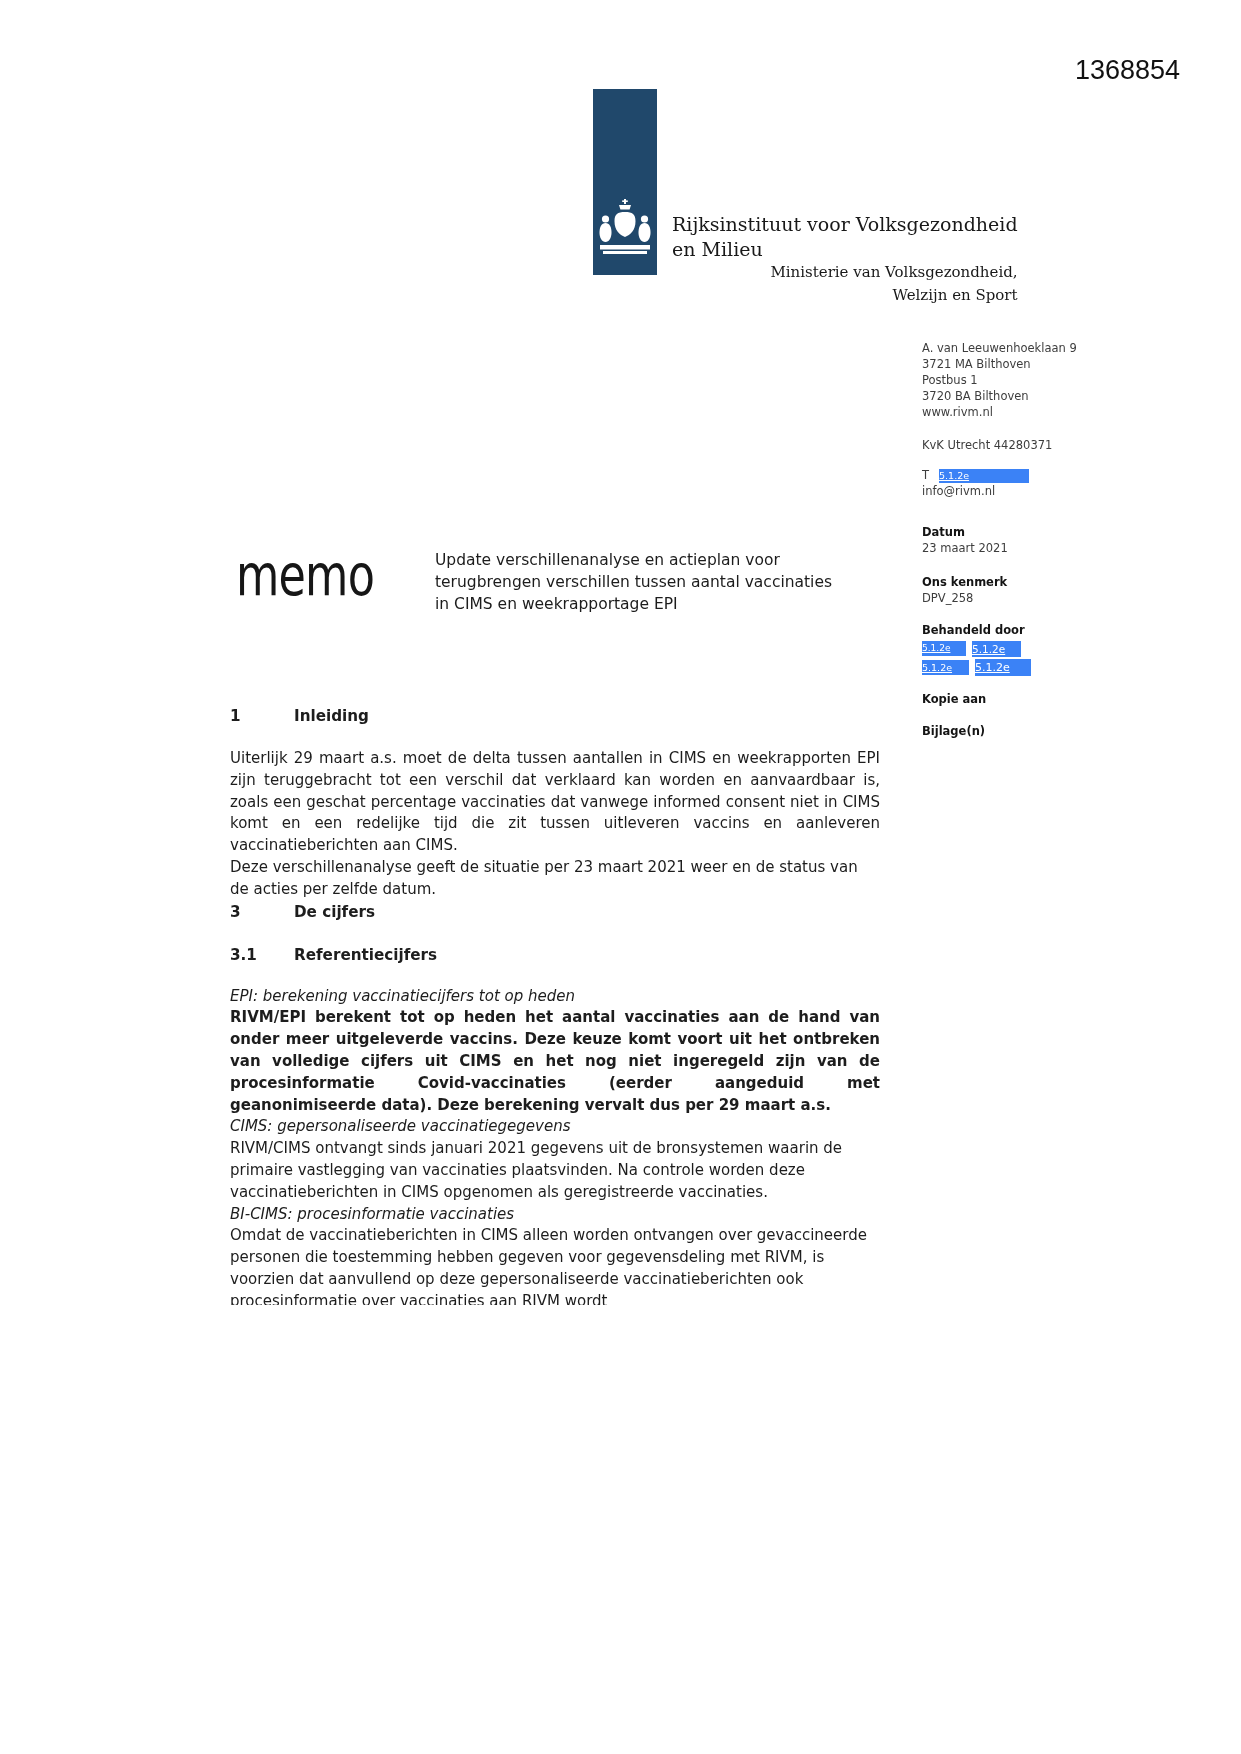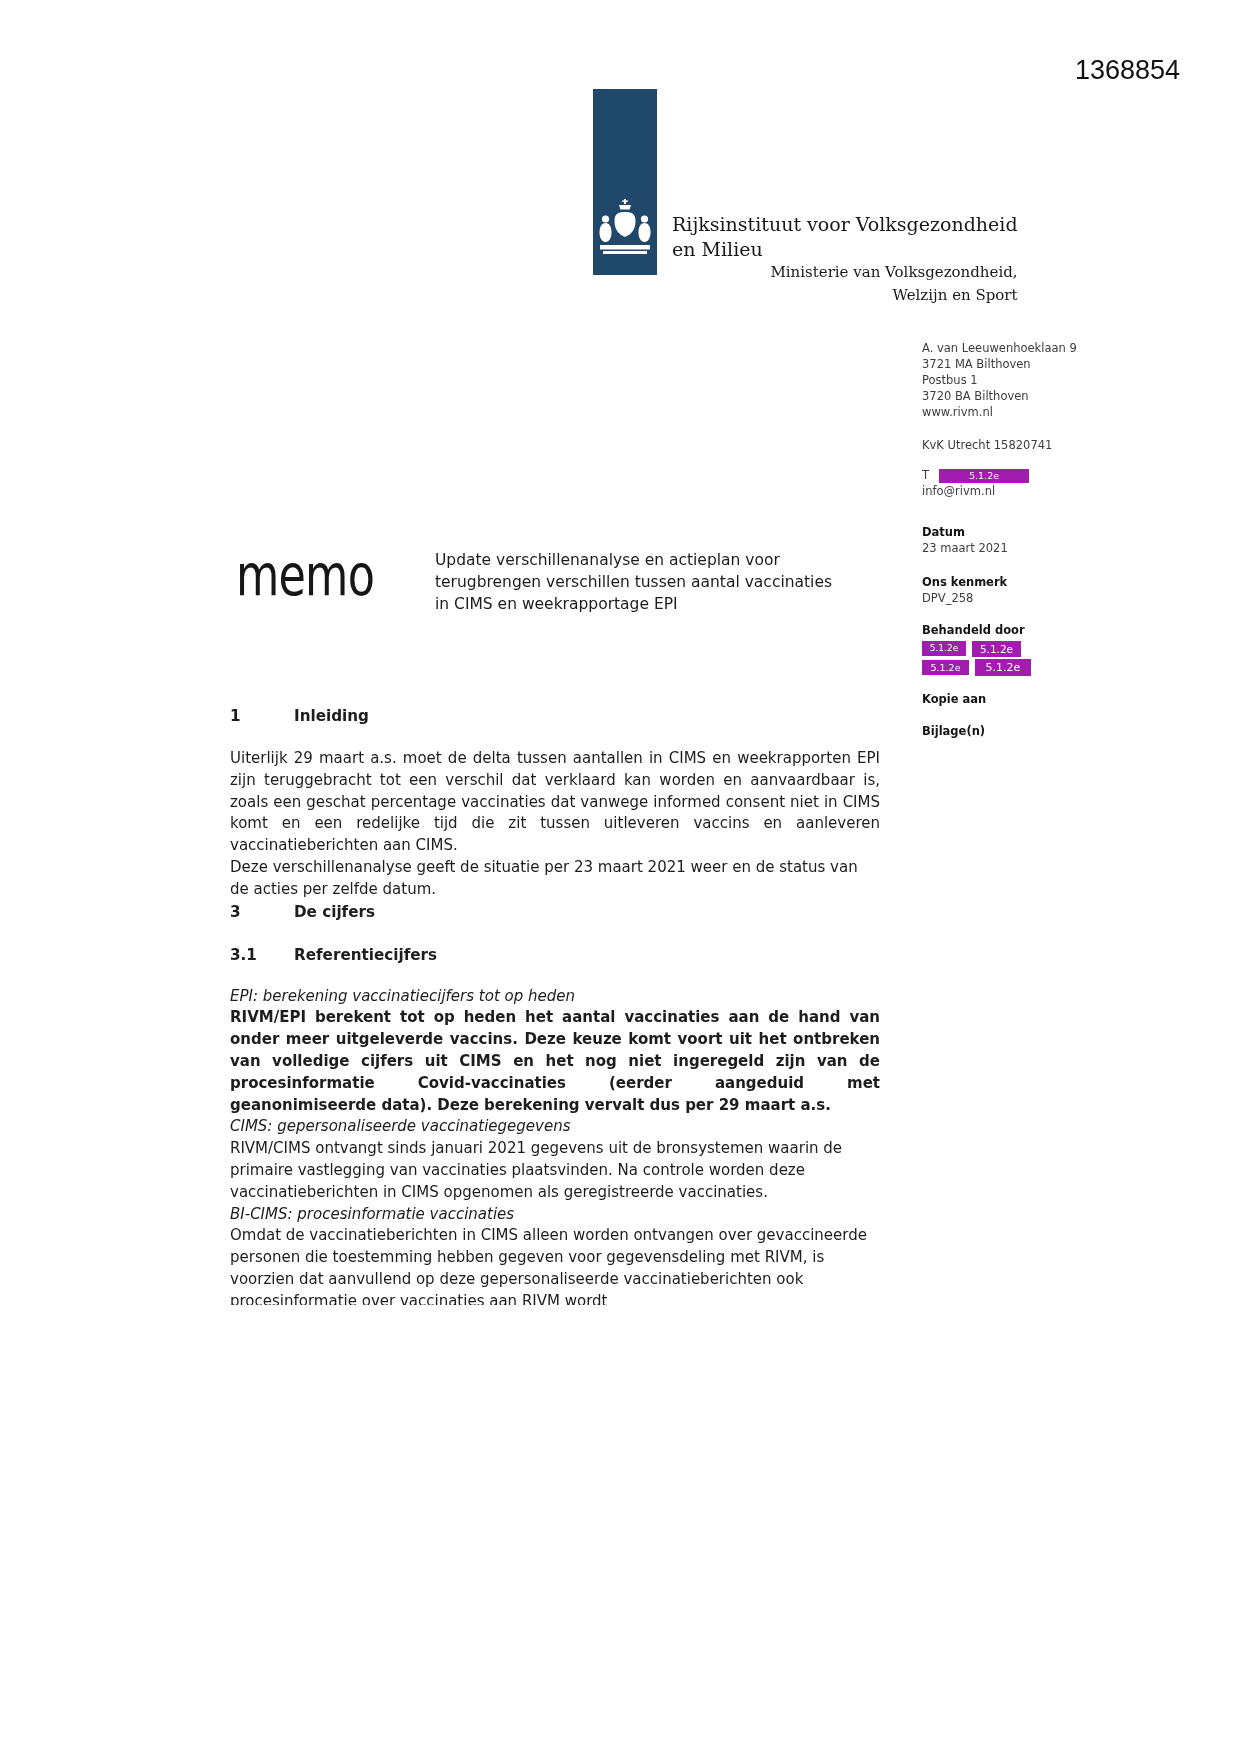--- a/index.html
+++ b/index.html
@@ -17,21 +17,21 @@
   .crest { position:absolute; left:4px; top:110px; width:56px; height:58px; }
   .logo-text { position:absolute; left:672px; top:212px; color:#191919; }
   .org-line { font-family:"DejaVu Serif", serif; font-size:19px; line-height:24.5px; white-space:nowrap; }
   .ministry-line { font-family:"DejaVu Serif", serif; font-size:15px; line-height:22.5px; white-space:nowrap;text-align:right; }
   
   .sidebar { position:absolute; left:922px; top:340px; width:185px; font-size:11.5px; line-height:16px; color:#3d3d3d; }
   .sb-line { white-space:nowrap; }
   .sb-label { font-weight:bold; color:#141414; white-space:nowrap; }
   .gap17 { margin-top:17px; } .gap14 { margin-top:14px; } .gap25 { margin-top:25px; }
   .gap18 { margin-top:18px; } .gap16 { margin-top:16px; } .gap15 { margin-top:15px; }
-  .redact { display:inline-block; background:#a21caf; color:#fff; text-align:center; vertical-align:middle; }
+  .redact { display:inline-block; background:#3b82f6; color:#fff; vertical-align:middle;text-decoration:underline; }
   .r-phone { width:90px; height:14px; line-height:14px; font-size:9.5px; margin-left:10px; }
   .b-row { margin-top:2px; }
   .b1a { width:44px; height:15px; line-height:15px; font-size:9px; }
   .b1b { width:49px; height:16px; line-height:16px; font-size:10.5px; margin-left:6px; }
   .b2a { width:47px; height:15px; line-height:15px; font-size:9.5px; }
   .b2b { width:56px; height:17px; line-height:17px; font-size:11px; margin-left:6px; }
   
   .memo-label {
     position:absolute; left:236px; top:543px; font-size:57px; line-height:64px;
     letter-spacing:-1px; color:#161616; transform:scaleX(0.78); transform-origin:left top;
@@ -80,21 +80,21 @@
     <div class="ministry-line">Welzijn en Sport</div>
   </div>
 
   <aside class="sidebar">
     <div class="sb-line">A. van Leeuwenhoeklaan 9</div>
     <div class="sb-line">3721 MA Bilthoven</div>
     <div class="sb-line">Postbus 1</div>
     <div class="sb-line">3720 BA Bilthoven</div>
     <div class="sb-line">www.rivm.nl</div>
 
-    <div class="sb-line gap17">KvK Utrecht 15820741</div>
+    <div class="sb-line gap17">KvK Utrecht 44280371</div>
 
     <div class="gap14">
       <span>T</span><span class="redact r-phone">5.1.2e</span>
     </div>
     <div class="sb-line">info@rivm.nl</div>
 
     <div class="sb-label gap25">Datum</div>
     <div class="sb-line">23 maart 2021</div>
 
     <div class="sb-label gap18">Ons kenmerk</div>

